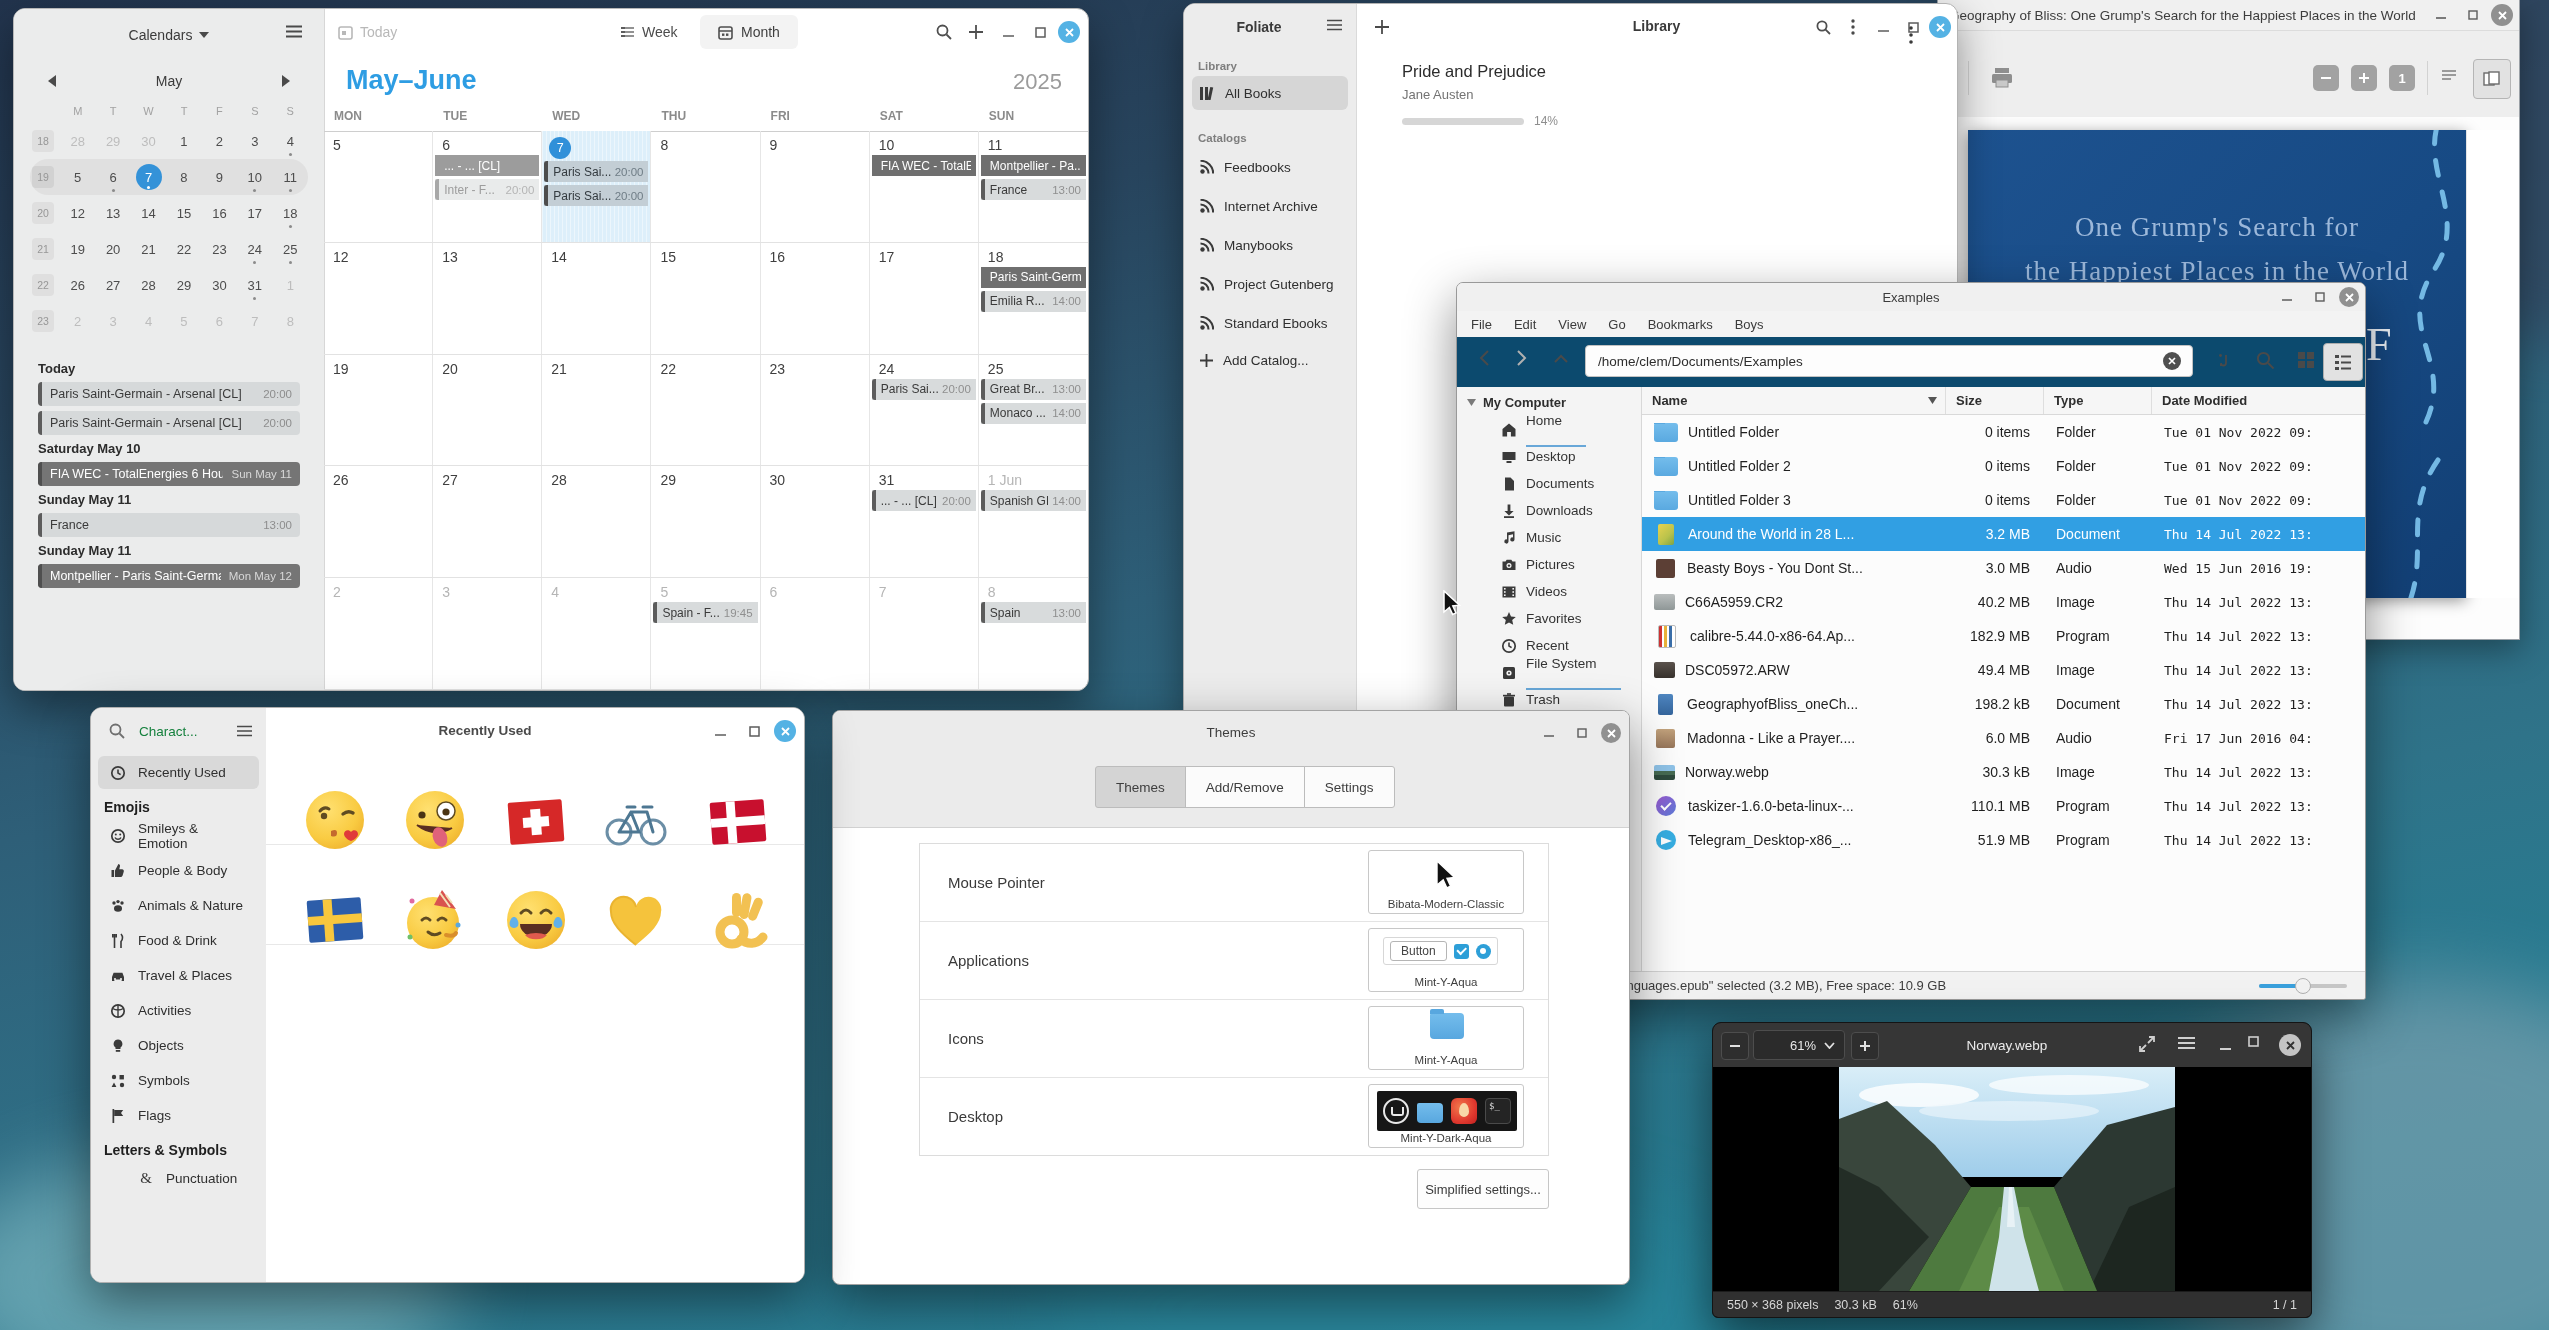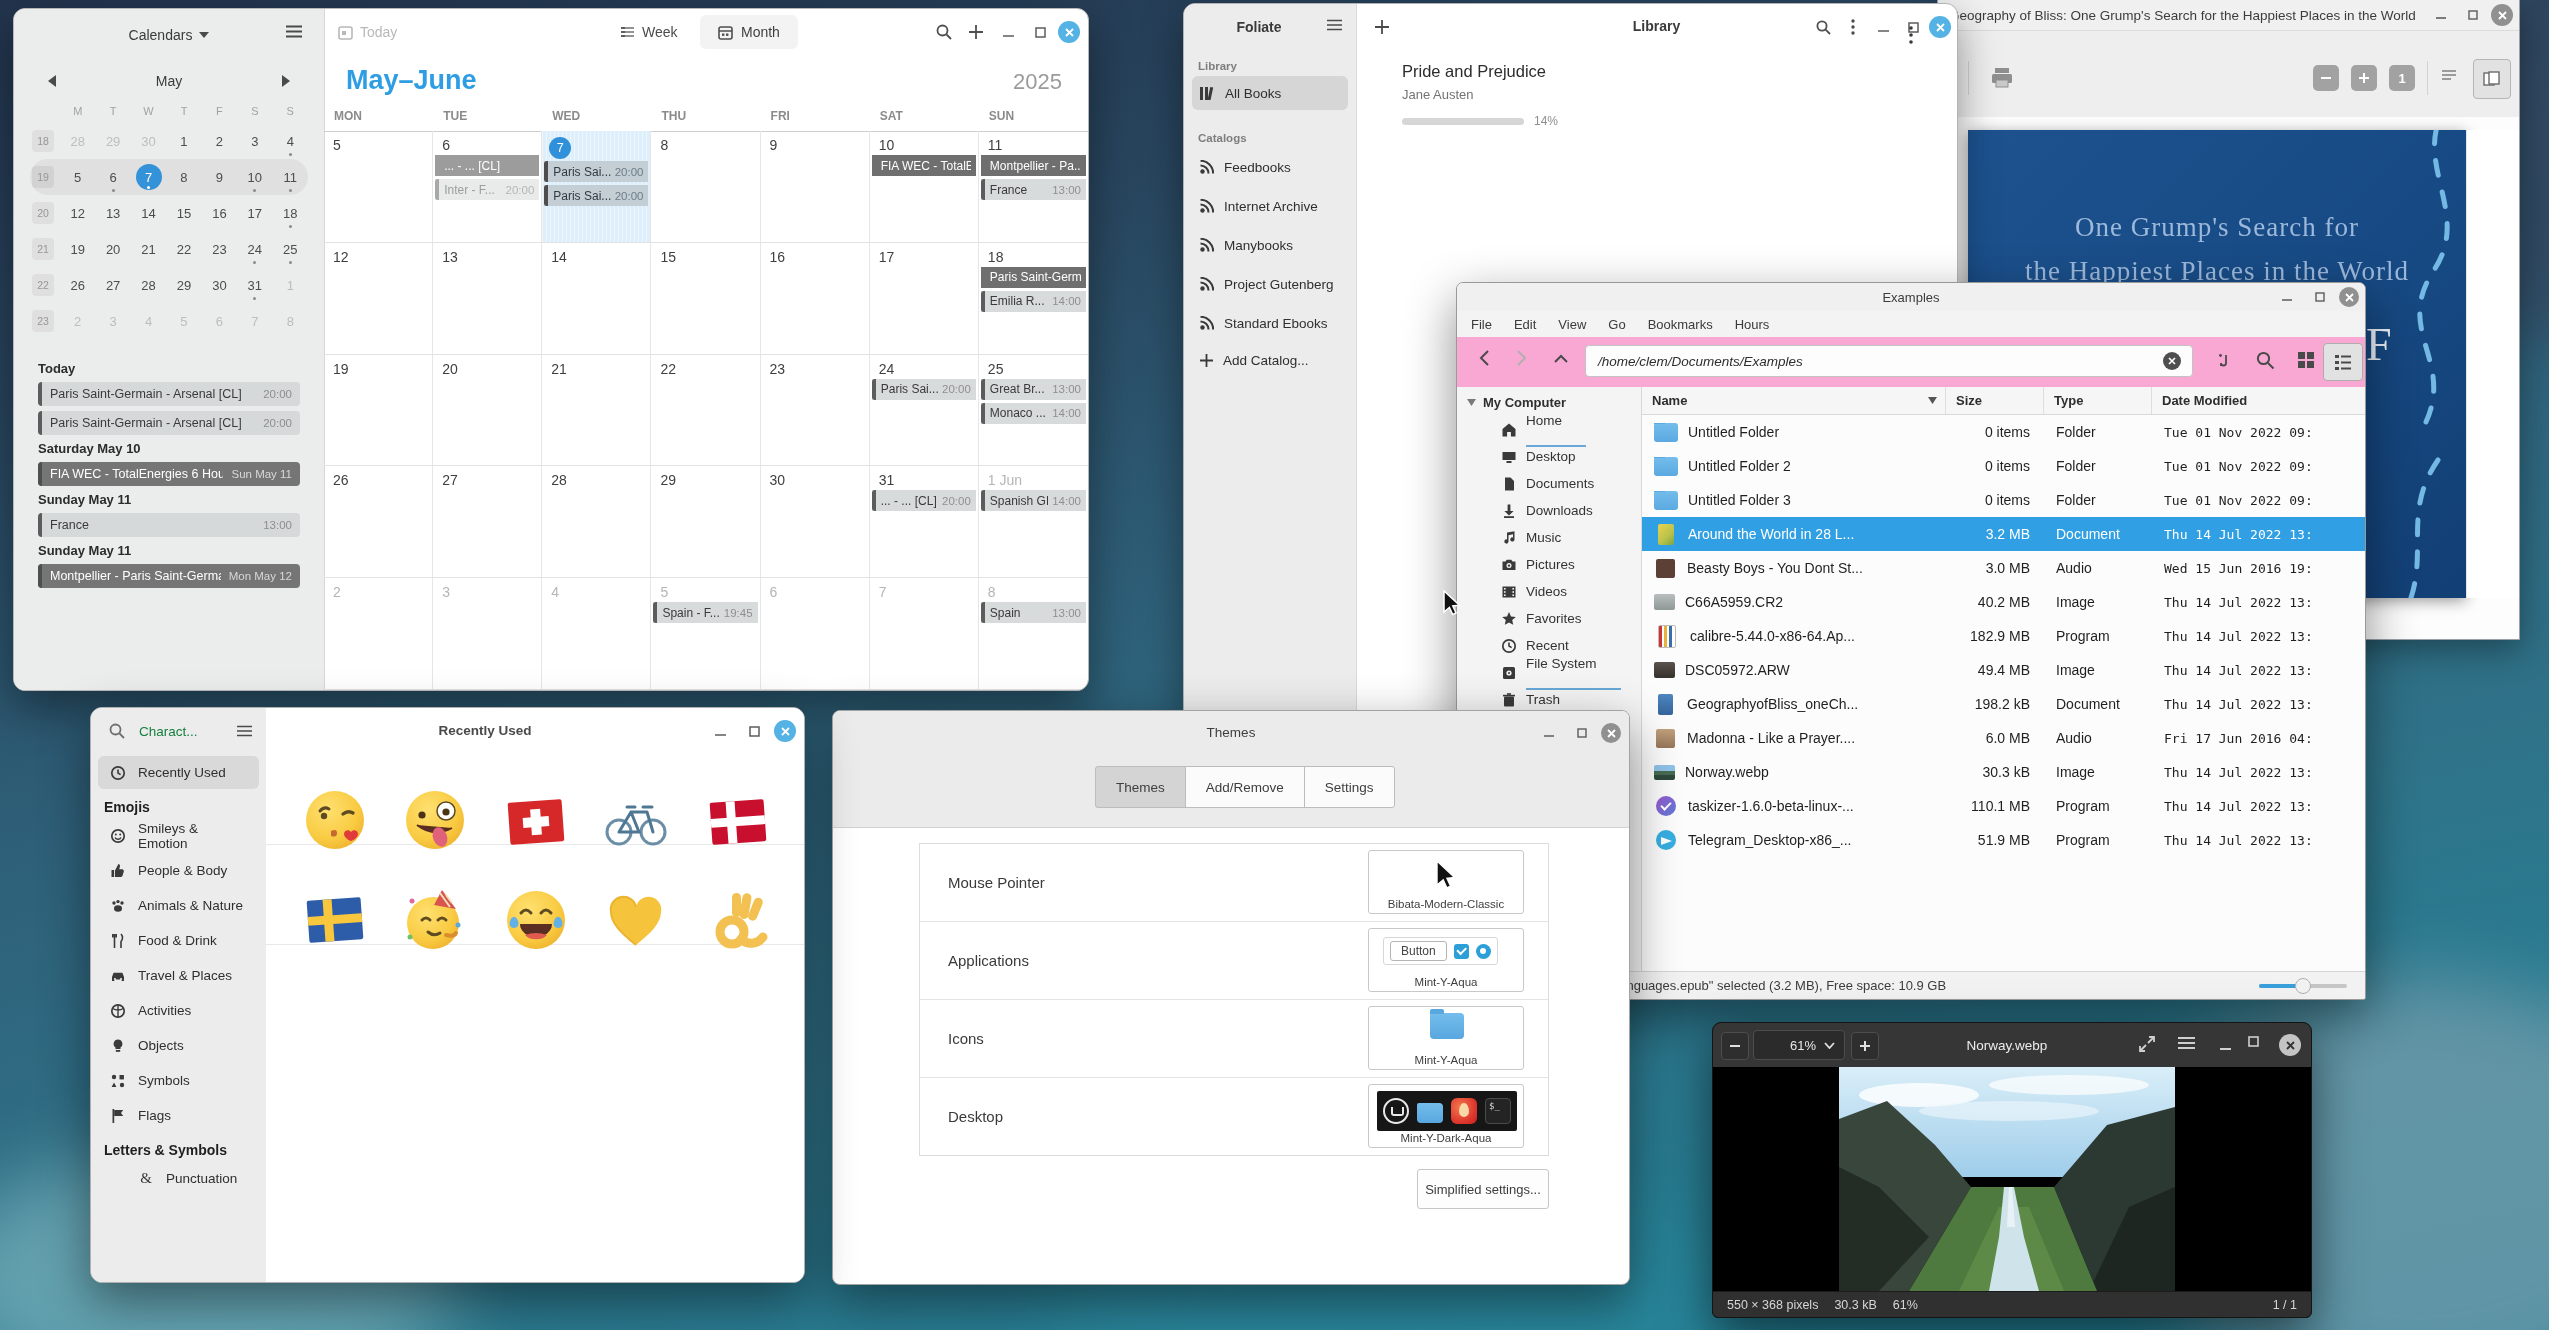--- a/index.html
+++ b/index.html
@@ -148,21 +148,21 @@
   .fo-kebab{position:absolute;right:44px;top:22px;color:#3a3a3a;}
 
   
   .fm{left:1456px;top:282px;width:910px;height:718px;z-index:20;background:#f4f4f4;border:1px solid #999999;
       border-radius:7px 7px 3px 3px;box-shadow:0 18px 50px rgba(0,0,0,.45);overflow:hidden;}
   .fm-tb{height:28px;background:#f0f0f0;display:flex;align-items:center;justify-content:center;position:relative;}
   .fm-title{font-size:13px;color:#3c3c3c;}
   .fm-ctls{position:absolute;right:6px;display:flex;align-items:center;gap:5px;}
   .fm-menus{height:26px;background:#f3f3f3;display:flex;align-items:center;gap:22px;padding-left:14px;
             font-size:13px;color:#3b3b3b;}
-  .fm-toolbar{height:50px;background:#f9a8d4;border-bottom:1px solid #d5d5d5;position:relative;font-style:italic;}
+  .fm-toolbar{height:50px;background:#0c4a6e;border-bottom:1px solid #d5d5d5;position:relative;}
   .fm-nav{position:absolute;top:12px;color:#4a4a4a;}
   .fm-path{position:absolute;left:128px;top:8px;width:608px;height:32px;background:#fdfdfd;border:1px solid #c2c2c2;
            border-radius:4px;display:flex;align-items:center;padding:0 34px 0 12px;font-size:13.5px;color:#2e2e2e;box-sizing:border-box;}
   .fm-clear{position:absolute;left:706px;top:15px;width:18px;height:18px;border-radius:50%;background:#4f4f4f;
             color:#fff;display:flex;align-items:center;justify-content:center;}
   .fm-ticon{position:absolute;top:12px;color:#4a4a4a;}
   .fm-listbtn{position:absolute;left:866px;top:6px;width:38px;height:36px;border:1px solid #adadad;background:#e2e2e2;
               border-radius:4px;display:flex;align-items:center;justify-content:center;color:#4a4a4a;}
   .fm-body{position:absolute;left:0;top:104px;right:0;bottom:28px;background:#fbfbfb;}
   .fm-side{position:absolute;left:0;top:0;width:184px;height:100%;background:#f4f4f4;border-right:1px solid #d8d8d8;}
@@ -1130,21 +1130,21 @@
           </span>
       </span>
     </div>
     <div class="fm-menus">
 
     <span>File</span>
         <span>Edit</span>
         <span>View</span>
         <span>Go</span>
         <span>Bookmarks</span>
-        <span>Hours</span>
+        <span>Boys</span>
       </div>
     <div class="fm-toolbar">
       <span class="fm-nav" style="left:22px">
           <svg class="svgi" width="11" height="18">
             <path d="M9 2L2 9l7 7" fill="none" stroke="#4a4a4a" stroke-width="2"></path>
           </svg>
         </span>
       <span class="fm-nav" style="left:59px;color:#b0b0b0">
           <svg class="svgi" width="11" height="18">
             <path d="M2 2l7 7-7 7" fill="none" stroke="#b0b0b0" stroke-width="2"></path>

